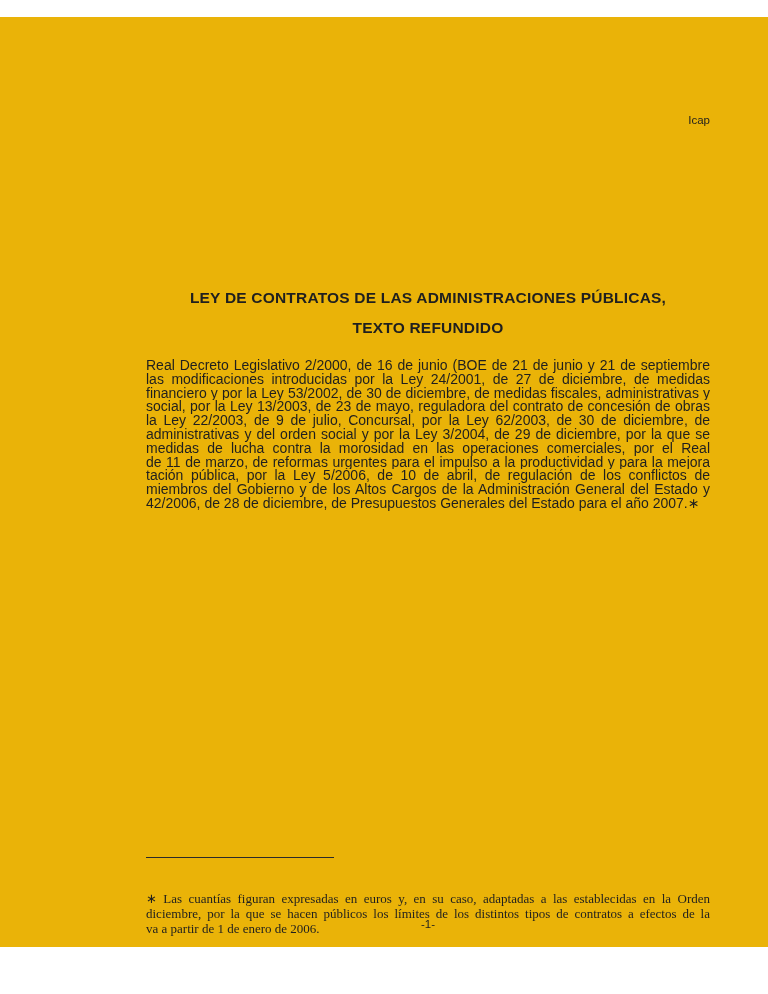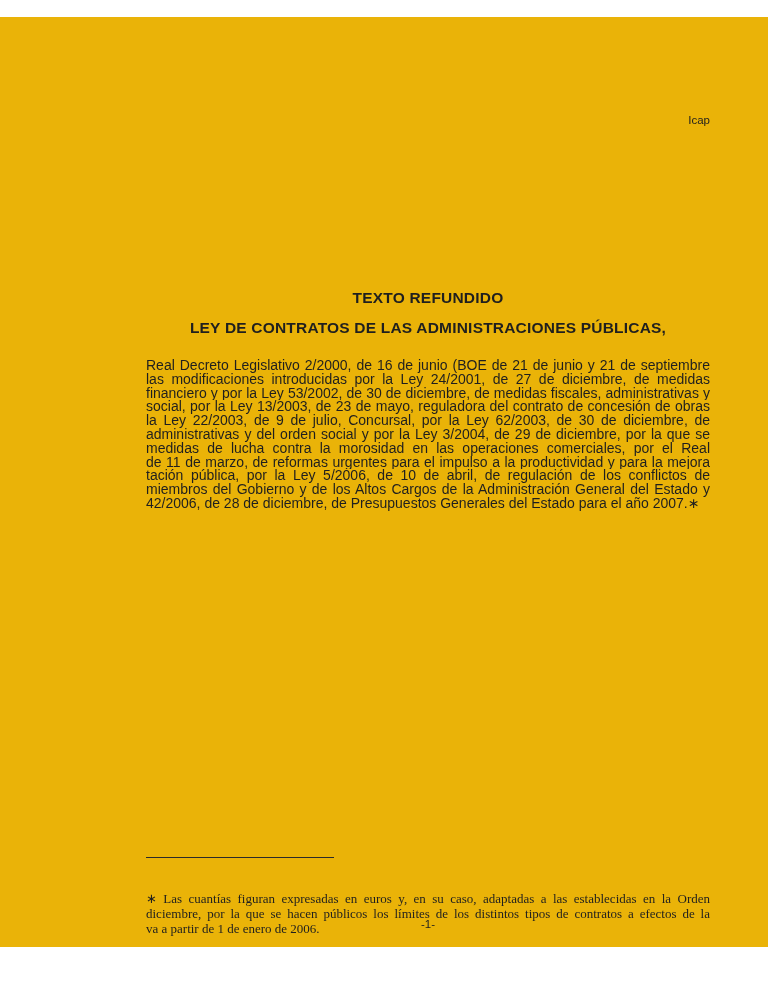--- a/index.html
+++ b/index.html
@@ -99,22 +99,22 @@
   }
 </style>
 </head>
 <body>
 
 <div class="page">
 
   <div class="header-label">Icap</div>
 
   <div class="title">
+    <div>LEY DE CONTRATOS DE LAS ADMINISTRACIONES PÚBLICAS,</div>
     <div>TEXTO REFUNDIDO</div>
-    <div>LEY DE CONTRATOS DE LAS ADMINISTRACIONES PÚBLICAS,</div>
   </div>
 
   <div class="body-par">
     <div class="jline">Real Decreto Legislativo 2/2000, de 16 de junio (BOE de 21 de junio y 21 de septiembre de 2000), con</div>
     <div class="jline">las modificaciones introducidas por la Ley 24/2001, de 27 de diciembre, de medidas fiscales, adminis-</div>
     <div class="jline">financiero y por la Ley 53/2002, de 30 de diciembre, de medidas fiscales, administrativas y del orden</div>
     <div class="jline">social, por la Ley 13/2003, de 23 de mayo, reguladora del contrato de concesión de obras públicas, por</div>
     <div class="jline">la Ley 22/2003, de 9 de julio, Concursal, por la Ley 62/2003, de 30 de diciembre, de medidas fiscales,</div>
     <div class="jline">administrativas y del orden social y por la Ley 3/2004, de 29 de diciembre, por la que se establecen</div>
     <div class="jline">medidas de lucha contra la morosidad en las operaciones comerciales, por el Real Decreto Ley 6/2005,</div>

